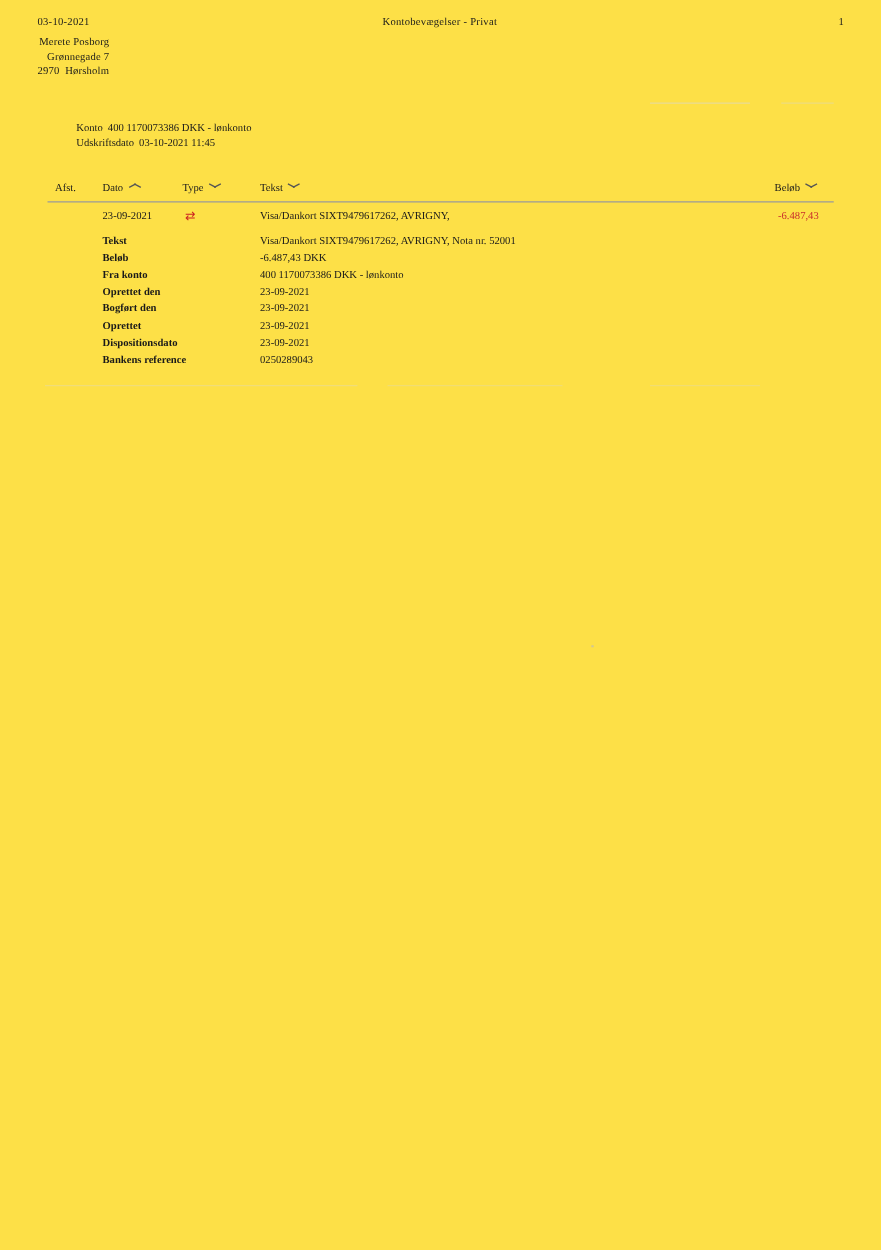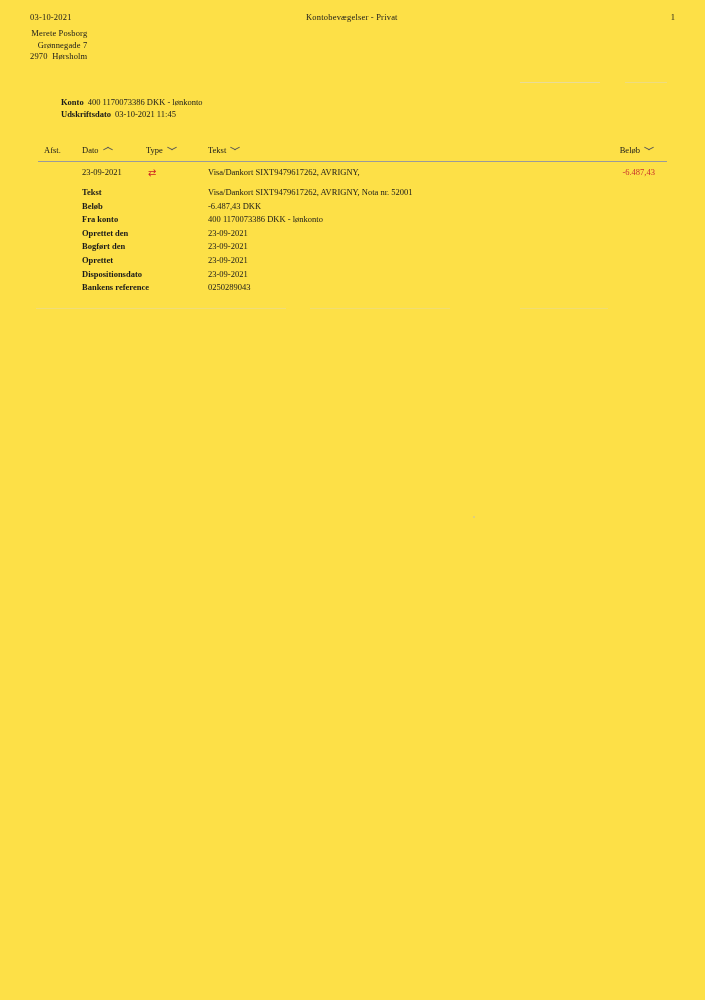--- a/index.html
+++ b/index.html
@@ -86,21 +86,21 @@
   
   .acct {
     position: absolute;
     top: 97px;
     left: 30px;
     font-size: 8.5px;
     line-height: 11.5px;
   }
   .acct .row { white-space: nowrap; }
   .acct .lbl {
-    font-weight: bold;
+    font-weight: normal;
     display: inline-block;
     padding-left: 31px;
   }
   .acct .val { display: inline-block; padding-left: 4px; }
 
   
   .table {
     position: absolute;
     top: 145px;
     left: 30px;

